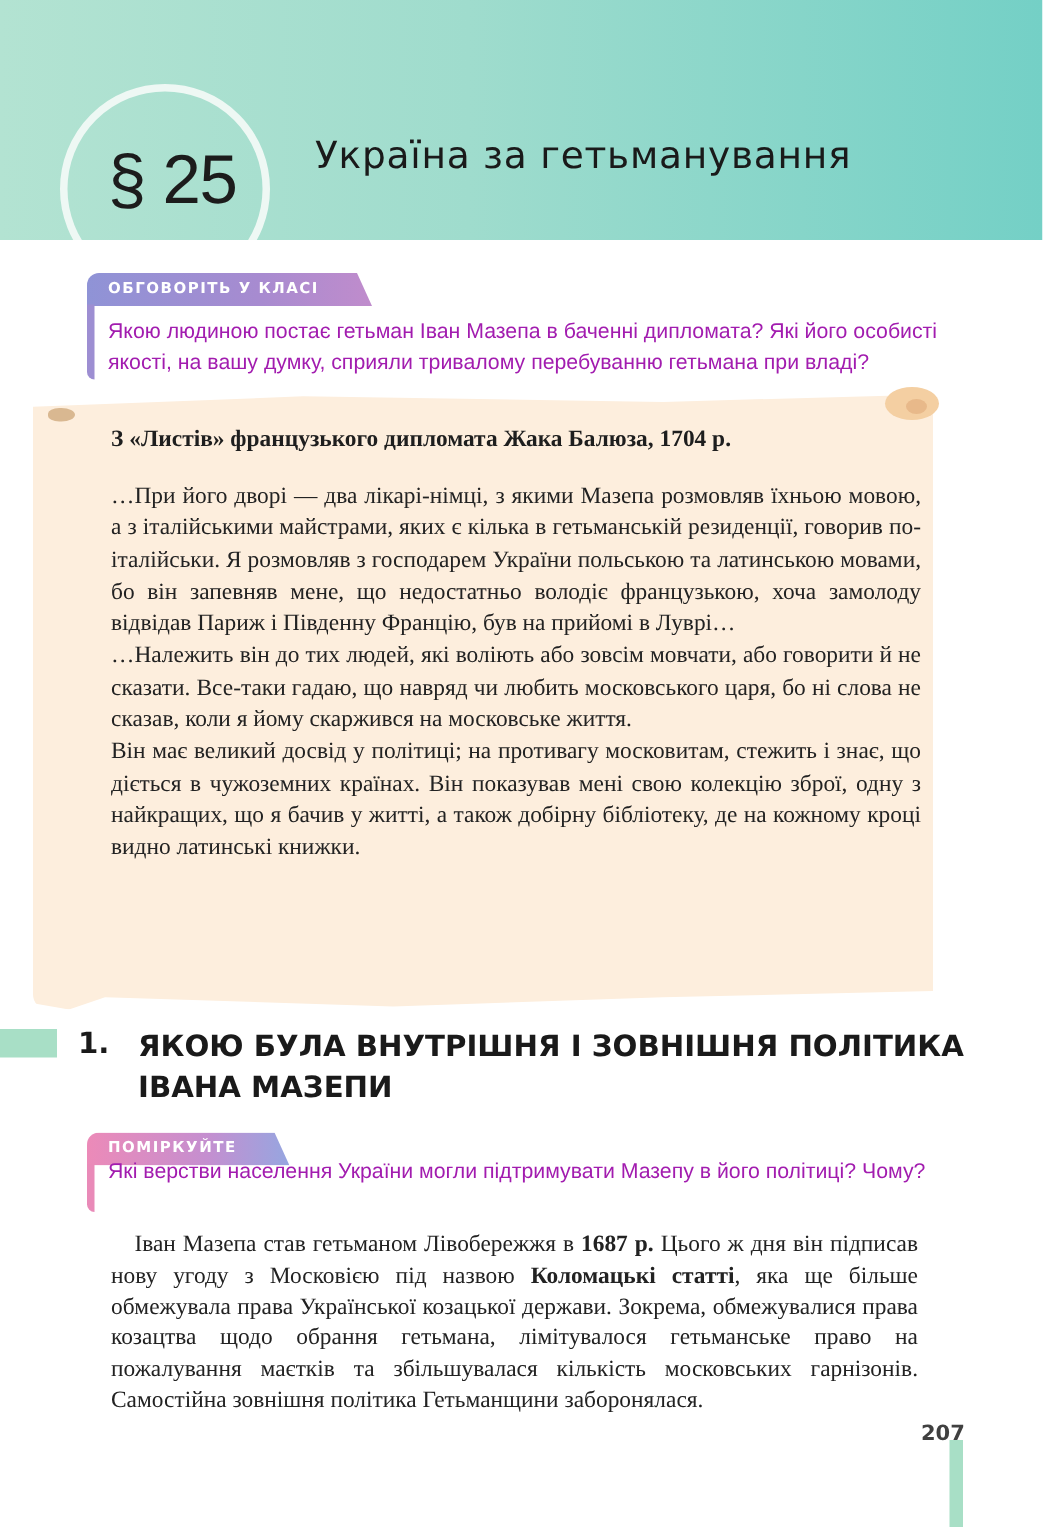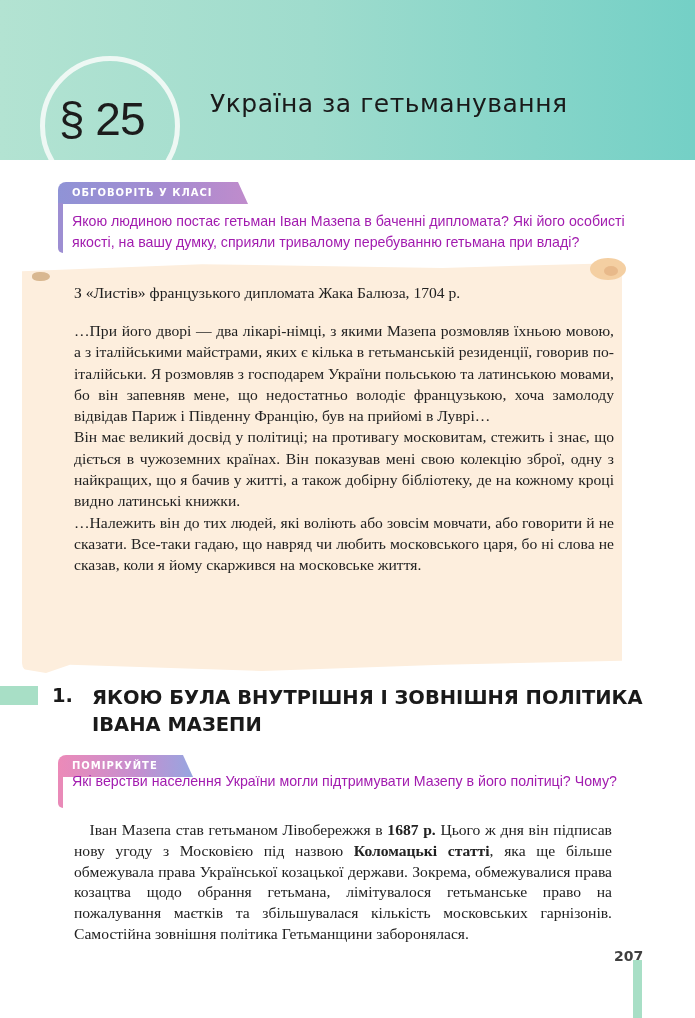--- a/index.html
+++ b/index.html
@@ -12,21 +12,21 @@
   .header {
     position: absolute; left: 0; top: 0; width: 695px; height: 160px;
     background: linear-gradient(90deg, #b3e3d2 0%, #9fdccd 45%, #74d0c6 100%);
   }
   .para-circle {
     position: absolute; left: 40px; top: 56px; width: 140px; height: 140px;
     border: 5px solid #eef8f4; border-radius: 50%; box-sizing: border-box;
     clip-path: inset(0 0 36px 0);
   }
   .para-num {
-    position: absolute; left: 59px; top: 92px; font-size: 46px;
+    position: absolute; left: 72px; top: 92px; font-size: 46px;
     font-family: "Liberation Sans", "DejaVu Sans", sans-serif; color: #1c1c1c;
     letter-spacing: -1px;
     text-align: right;
   }
   .title {
     position: absolute; left: 210px; top: 88px; width: 470px;
     font-family: "DejaVu Sans", "Liberation Sans", sans-serif;
     font-size: 25px; line-height: 32px; color: #1a1a1a; font-weight: normal;
     letter-spacing: 0.5px;
   }
@@ -65,21 +65,21 @@
   }
   .scroll-right-roll {
     position: absolute; left: 590px; top: 258px; width: 36px; height: 22px;
     background: #f4cfa2; border-radius: 50%;
   }
   .scroll-right-roll::after {
     content: ""; position: absolute; left: 14px; top: 8px; width: 14px; height: 10px;
     background: #e8b98a; border-radius: 50%;
   }
   .src-title {
-    position: absolute; left: 74px; top: 284px; font-size: 15.6px; font-weight: normal;
+    position: absolute; left: 74px; top: 284px; font-size: 15.6px; font-weight: bold;
     color: #1e1e1e;
     text-align: center;
   }
   .quote {
     position: absolute; left: 74px; top: 320px; width: 540px;
     font-size: 15.6px; line-height: 21.3px; text-align: justify; color: #222;
   }
   .quote p { margin: 0; }
   .sec-bar {
     position: absolute; left: 0; top: 686px; width: 38px; height: 19px; background: #a8dfc6;
@@ -122,22 +122,22 @@
 <div class="tag tag-discuss">ОБГОВОРІТЬ У КЛАСІ</div>
 <div class="tag-bar bar-discuss"></div>
 <div class="question q-discuss">Якою людиною постає гетьман Іван Мазепа в баченні дипломата? Які його особисті якості, на вашу думку, сприяли тривалому перебуванню гетьмана при владі?</div>
 
 <div class="scroll"></div>
 <div class="scroll-left-curl"></div>
 <div class="scroll-right-roll"></div>
 <div class="src-title">З «Листів» французького дипломата Жака Балюза, 1704 р.</div>
 <div class="quote">
   <p>…При його дворі — два лікарі-німці, з якими Мазепа розмовляв їхньою мовою, а з італійськими майстрами, яких є кілька в гетьманській резиденції, говорив по-італійськи. Я розмовляв з господарем України польською та латинською мовами, бо він запевняв мене, що недостатньо володіє французькою, хоча замолоду відвідав Париж і Південну Францію, був на прийомі в Луврі…</p>
+  <p>…Належить він до тих людей, які воліють або зовсім мовчати, або говорити й не сказати. Все-таки гадаю, що навряд чи любить московського царя, бо ні слова не сказав, коли я йому скаржився на московське життя.</p>
   <p>Він має великий досвід у політиці; на противагу московитам, стежить і знає, що діється в чужоземних країнах. Він показував мені свою колекцію зброї, одну з найкращих, що я бачив у житті, а також добірну бібліотеку, де на кожному кроці видно латинські книжки.</p>
-  <p>…Належить він до тих людей, які воліють або зовсім мовчати, або говорити й не сказати. Все-таки гадаю, що навряд чи любить московського царя, бо ні слова не сказав, коли я йому скаржився на московське життя.</p>
 </div>
 
 <div class="sec-bar"></div>
 <div class="sec-num">1.</div>
 <div class="sec-title">ЯКОЮ БУЛА ВНУТРІШНЯ І ЗОВНІШНЯ ПОЛІТИКА ІВАНА МАЗЕПИ</div>
 
 <div class="tag tag-think">ПОМІРКУЙТЕ</div>
 <div class="tag-bar bar-think"></div>
 <div class="question q-think">Які верстви населення України могли підтримувати Мазепу в його політиці? Чому?</div>
 

